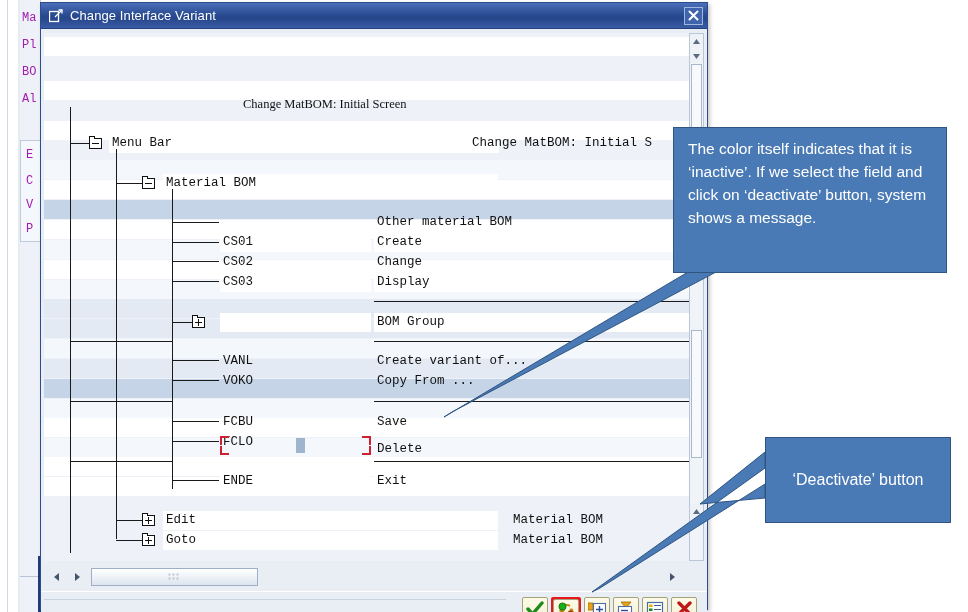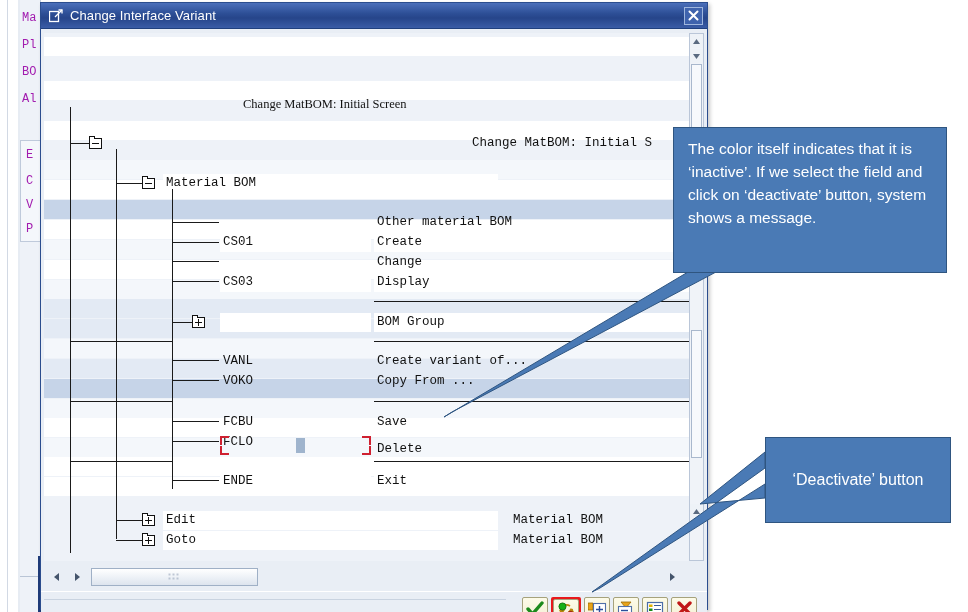--- a/index.html
+++ b/index.html
@@ -256,40 +256,42 @@
     <div style="position:absolute;left:3px;top:4px;width:648px;height:528px;overflow:hidden;">
 
       <div class="cell-txt" style="left:196px;top:62px;width:300px;font-family:Liberation Serif, serif;">Change MatBOM: Initial Screen</div>
 
       <div class="vline" style="left:26px;top:74px;height:446px"></div>
 
       <div class="hline" style="left:26px;top:110px;width:19px"></div>
       <div class="node" style="left:45px;top:105px">
           <span class="tab"></span>
         </div>
+      <div class="cell-txt" style="left:65px;top:101px;width:390px;background:#ffffff;">Menu Bar</div>
       <div class="cell-txt" style="left:425px;top:101px;width:225px;">Change MatBOM: Initial S</div>
 
       <div class="vline" style="left:72px;top:116px;height:390px"></div>
 
       <div class="hline" style="left:72px;top:150px;width:26px"></div>
       <div class="node" style="left:98px;top:145px">
           <span class="tab"></span>
         </div>
       <div class="cell-txt" style="left:119px;top:141px;width:335px;background:#ffffff;">Material BOM</div>
 
       <div class="vline" style="left:128px;top:156px;height:300px"></div>
 
       <div class="hline" style="left:128px;top:189px;width:47px"></div>
       <div class="cell-txt" style="left:330px;top:180px;width:320px;">Other material BOM</div>
 
       <div class="hline" style="left:128px;top:209px;width:47px"></div>
       <div class="cell-key" style="left:176px;top:200px;width:151px;background:#ffffff;">CS01</div>
       <div class="cell-txt" style="left:330px;top:200px;width:320px;background:#ffffff;">Create</div>
 
       <div class="hline" style="left:128px;top:228px;width:47px"></div>
+      <div class="cell-key" style="left:176px;top:220px;width:151px;">CS02</div>
       <div class="cell-txt" style="left:330px;top:220px;width:320px;">Change</div>
 
       <div class="hline" style="left:128px;top:248px;width:47px"></div>
       <div class="cell-key" style="left:176px;top:240px;width:151px;background:#ffffff;">CS03</div>
       <div class="cell-txt" style="left:330px;top:240px;width:320px;background:#ffffff;">Display</div>
 
       <div class="sep" style="left:330px;top:268px;width:320px"></div>
 
       <div class="hline" style="left:128px;top:289px;width:20px"></div>
       <div class="node plus" style="left:148px;top:284px">

